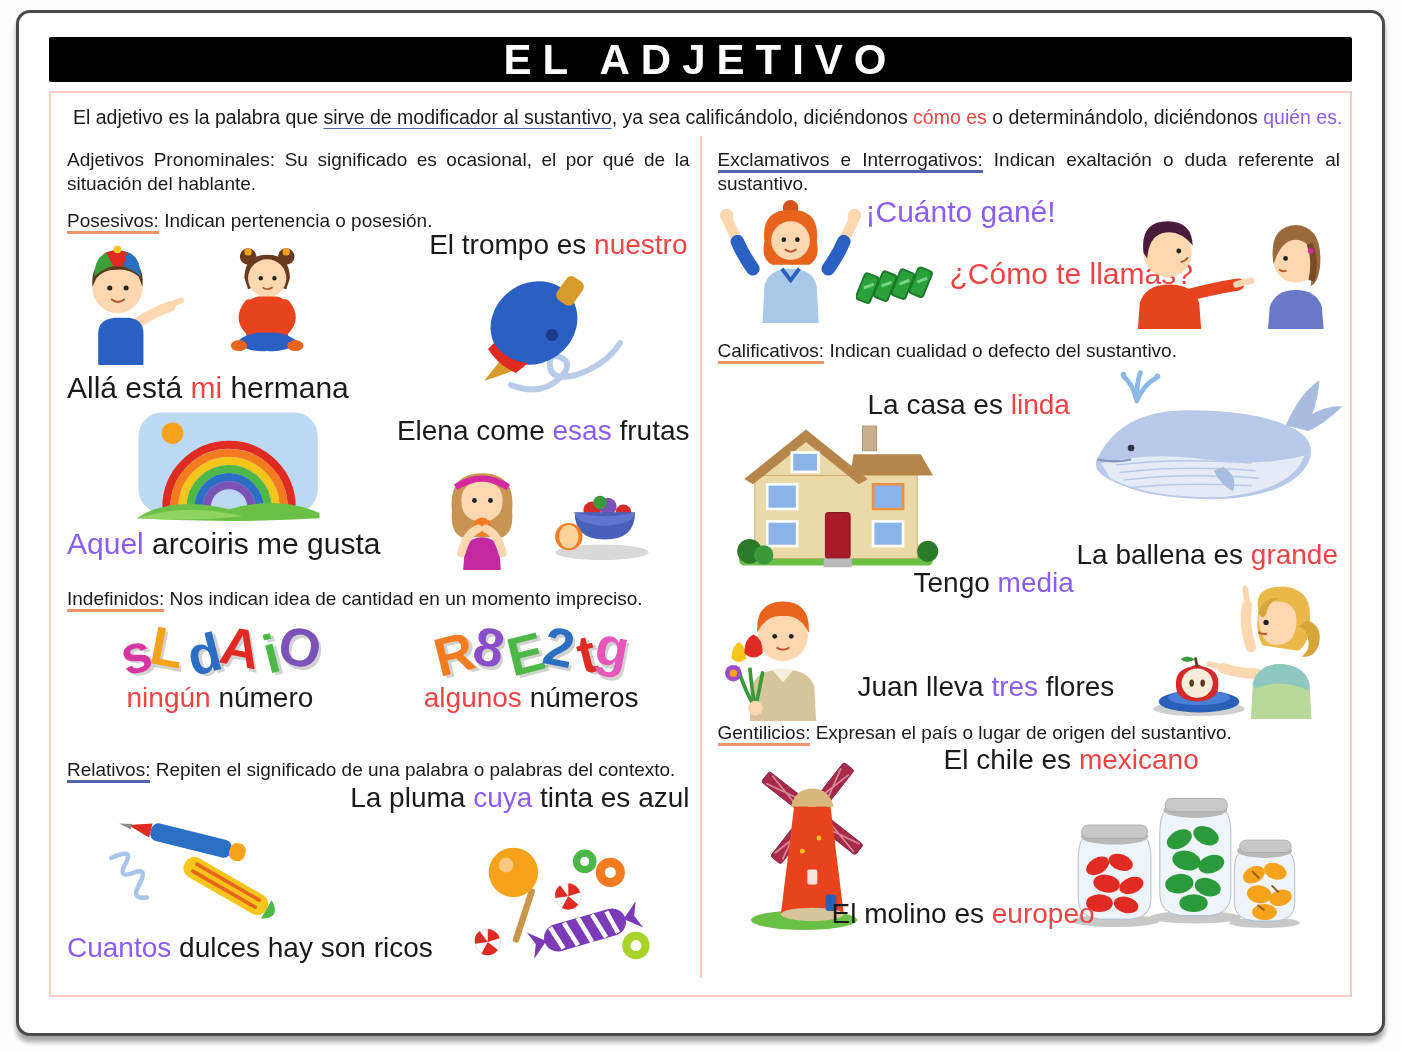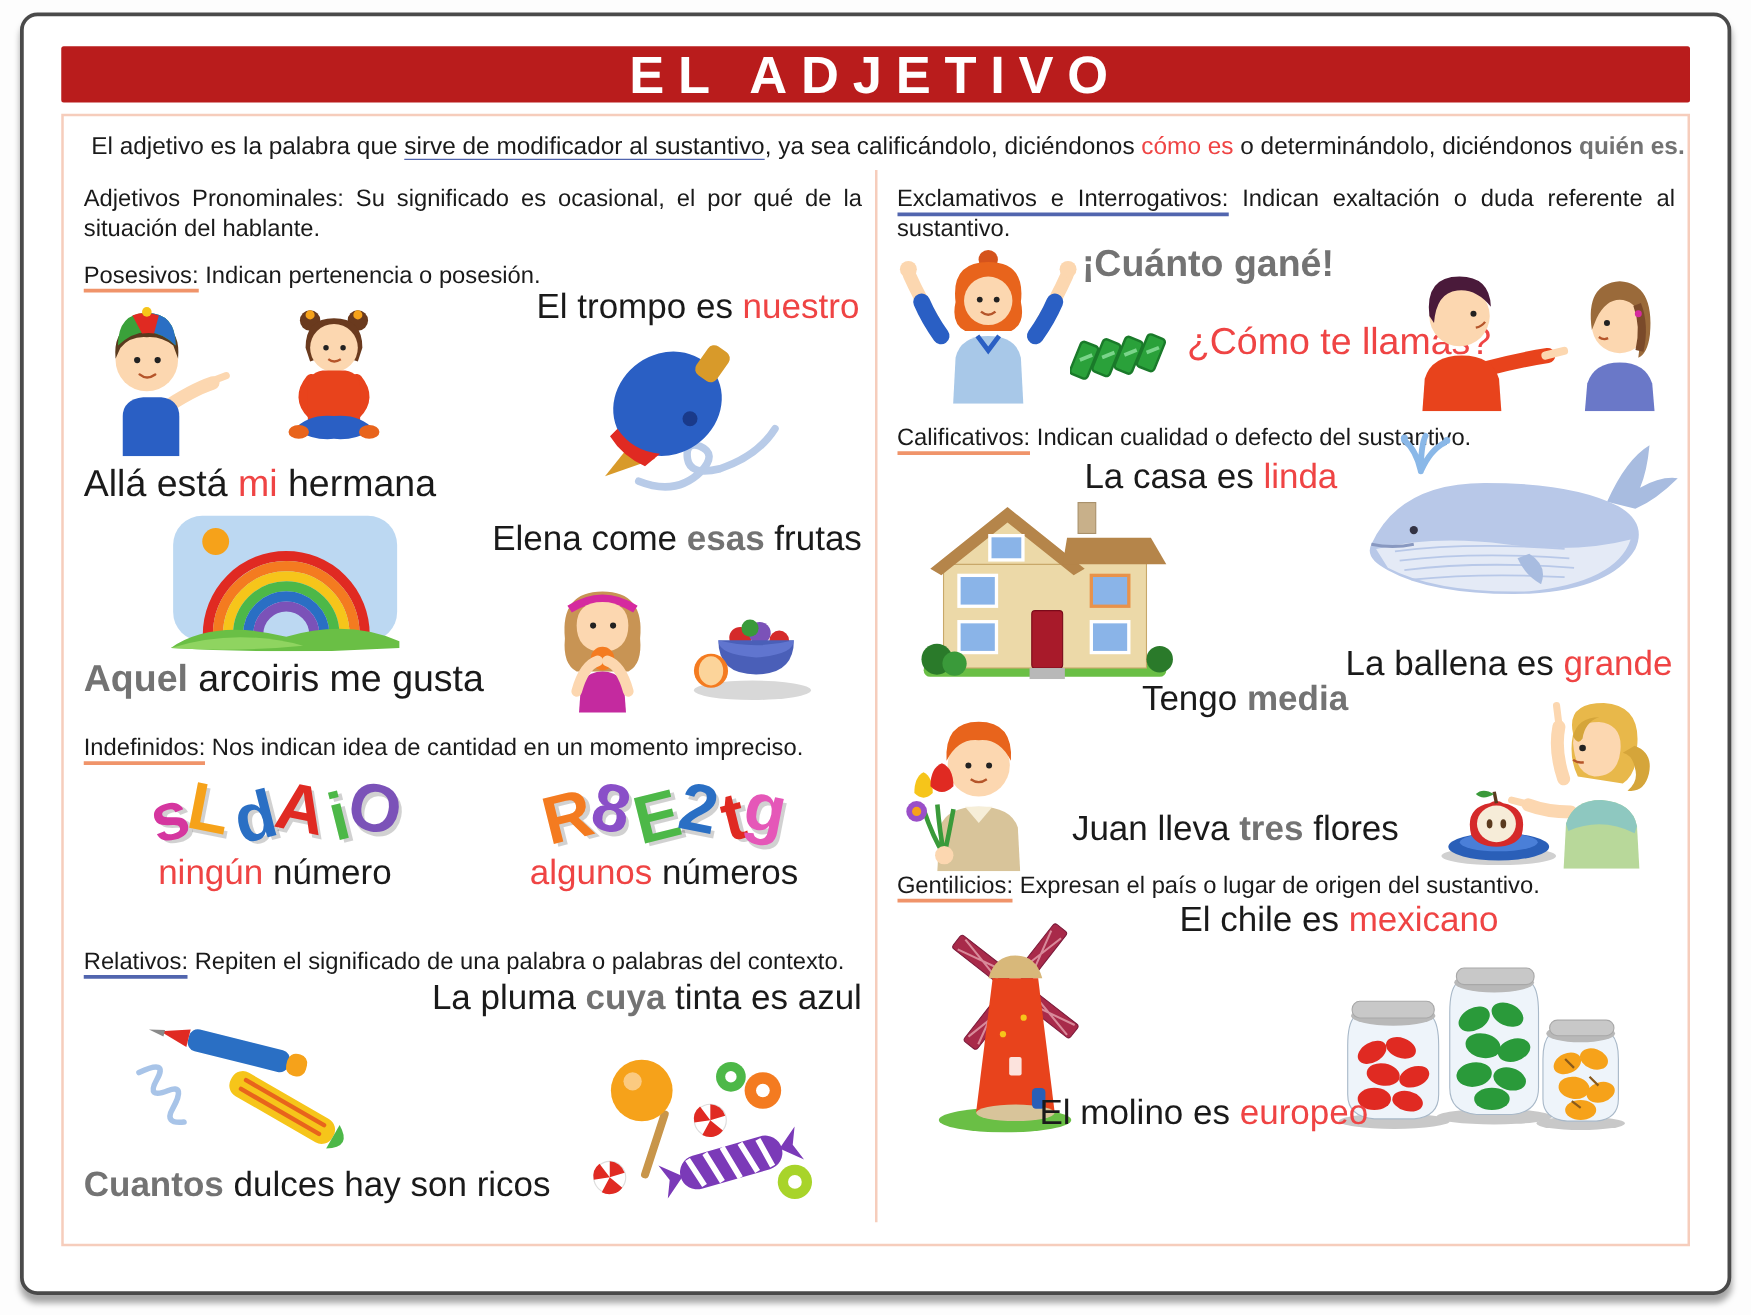--- a/index.html
+++ b/index.html
@@ -3,47 +3,47 @@
 <meta charset="utf-8">
 <style>
   * { box-sizing: border-box; }
   html,body { margin:0; padding:0; background:#fdfdfd; }
   body { width:1401px; height:1052px; position:relative; font-family:"Liberation Sans", sans-serif; color:#1a1a1a; }
 
   .card { position:absolute; left:16px; top:10px; width:1369px; height:1026px;
           background:#fff; border:3px solid #4a4a4a; border-radius:14px;
           box-shadow:0 6px 5px rgba(0,0,0,.35); overflow:hidden; }
 
-  .banner { margin:24px 30px 0; height:45px; background:#b91c1c; border-radius:2px;
+  .banner { margin:24px 30px 0; height:45px; background:#000000; border-radius:2px;
             display:flex; align-items:center; justify-content:center; }
   .banner h1 { margin:0; color:#fff; font-size:42px; font-weight:bold; letter-spacing:11px; }
 
   .content { margin:9px 30px 0; border:2px solid #f6cdbc; height:906px; position:relative; background:#fff; }
   .intro { text-align:center; font-size:19.5px; padding:13px 22px 0; white-space:nowrap; }
 
   .cols { display:flex; margin-top:7px; height:842px; overflow:hidden; }
   .col { flex:1 1 0; position:relative; padding:0 10px 0 16px; }
   .divider { flex:0 0 2px; background:#f6cdbc; }
 
   .sec { font-size:19px; line-height:1.24; margin:2px 0 0 0; }
   .sec.first { margin-top:12px; }
   .just { text-align:justify; }
   .hd { font-weight:normal; }
   .u-orange { border-bottom:3px solid #f0946a; padding-bottom:0px; }
   .u-blue   { border-bottom:3px solid #5165ae; padding-bottom:0px; }
 
   .block { position:relative; }
   .b-pos { height:176px; } .b-demo { height:176px; } .b-indef { height:146px; display:flex; justify-content:space-around; align-items:flex-start; padding-top:2px; }
   .b-rel { height:184px; }
-  .b-exc { height:136px; } .b-cal { height:180px; } .b-num { height:152px; } .b-gen { height:186px; }
+  .b-exc { height:136px; } .b-cal { height:180px;margin-top:24px; } .b-num { height:152px; } .b-gen { height:186px; }
 
   .ex { position:absolute; font-size:28px; white-space:nowrap; }
   .ex.big { font-size:30px; }
   .seg-red { color:#ef4444; }
-  .seg-blue { color:#737373;font-weight:bold; }
+  .seg-blue { color:#8b5cf6; }
   .seg-u { text-decoration:underline; text-decoration-color:#5165ae; text-underline-offset:4px; }
 
   .ill { position:absolute; }
 
   .indef-item { display:flex; flex-direction:column; align-items:center; }
   .letters span { display:inline-block; font-size:54px; font-weight:bold;
                   text-shadow:3px 3px 0 rgba(0,0,0,.18); margin:0 1px; line-height:1.3; }
   .letters span:nth-child(odd)  { transform:rotate(-14deg) translateY(7px); }
   .letters span:nth-child(even) { transform:rotate(11deg); }
   .indef-item .cap { position:static; margin-top:0px; font-size:28px; }

